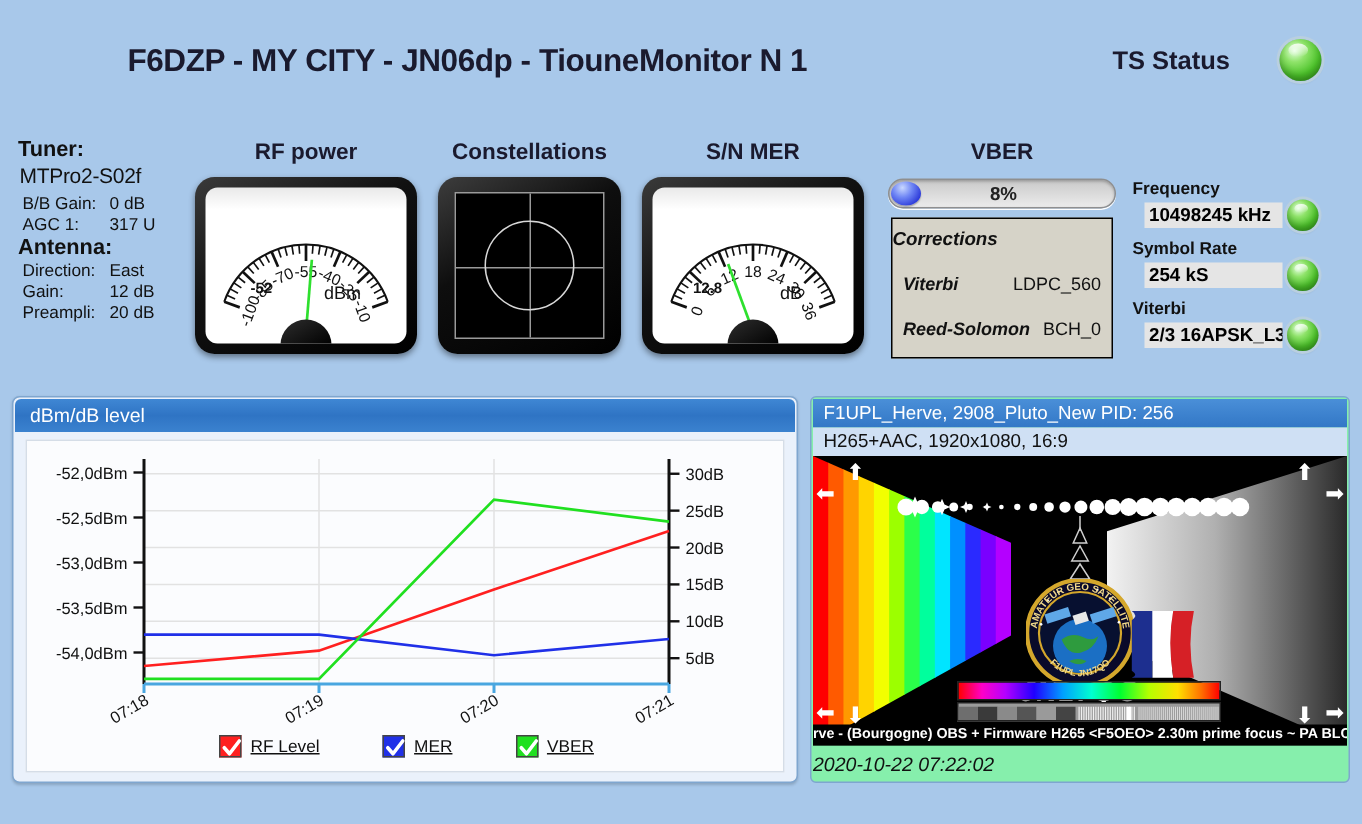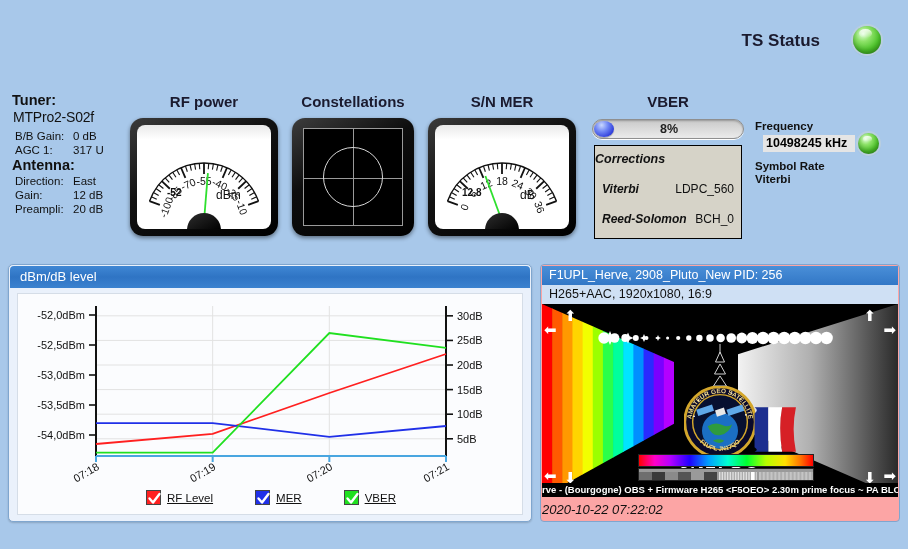--- a/index.html
+++ b/index.html
@@ -174,21 +174,21 @@
     width:15px; height:15px; position:relative; border:1px solid #444;
   }
   .lg-box svg { position:absolute; left:0; top:0; }
   .lg-text {
     font-size:11.5px; color:#111; text-decoration:underline;
   }
 
   
   #video-panel {
     position:absolute; left:540px; top:264px; width:360px; height:258px;
-    background:#fca5a5;
+    background:#86efac;
     border:1px solid #7fa6cf;
     border-radius:4px;
   }
   #video-titlebar {
     position:absolute; left:1px; top:1px; width:356px; height:19px;
     background:linear-gradient(180deg,#4a8fd8,#3277c6);
     color:#fff; font-size:12.5px; padding:2px 0 0 7px;
     white-space:nowrap; overflow:hidden;
   }
   #video-subbar {
@@ -242,20 +242,21 @@
   #vid-gray {
     position:absolute; left:96px; bottom:16px; width:176px; height:13px;
     z-index:5; border:1px solid #222; overflow:hidden;
     background:#9a9a9a;
   }
 </style>
 </head>
 <body>
 
 <div id="header">
+  <div id="app-title">F6DZP - MY CITY - JN06dp - TiouneMonitor N 1</div>
   <div id="ts-status-label">TS Status</div>
   <div id="ts-status-led" class="led"></div>
 </div>
 
 <div id="tuner-block">
   <div class="blk-title">Tuner:</div>
   <div class="blk-model">MTPro2-S02f</div>
   <div class="kv">
     <span class="k">B/B Gain:</span>
     <span class="v">0 dB</span>
@@ -413,21 +414,29 @@
   </div>
 </div>
 
 <div id="readouts">
   <div class="ro-label">Frequency</div>
   <div class="ro-line">
     <div class="ro-value">10498245 kHz</div>
     <div class="ro-led led"></div>
   </div>
   <div class="ro-label">Symbol Rate</div>
+  <div class="ro-line">
+    <div class="ro-value">254 kS</div>
+    <div class="ro-led led"></div>
+  </div>
   <div class="ro-label">Viterbi</div>
+  <div class="ro-line">
+    <div class="ro-value">2/3 16APSK_L3</div>
+    <div class="ro-led led"></div>
+  </div>
 </div>
 
 <div id="chart-panel">
   <div id="chart-titlebar">dBm/dB level</div>
   <div id="chart-inner">
     <svg id="chart-svg" width="506" height="222">
         <line x1="78" y1="21.83606557377049" x2="428" y2="21.83606557377049" stroke="#e2e2e2" stroke-width="1"></line>
         <line x1="78" y1="46.42622950819672" x2="428" y2="46.42622950819672" stroke="#e2e2e2" stroke-width="1"></line>
         <line x1="78" y1="71.01639344262296" x2="428" y2="71.01639344262296" stroke="#e2e2e2" stroke-width="1"></line>
         <line x1="78" y1="95.60655737704917" x2="428" y2="95.60655737704917" stroke="#e2e2e2" stroke-width="1"></line>

